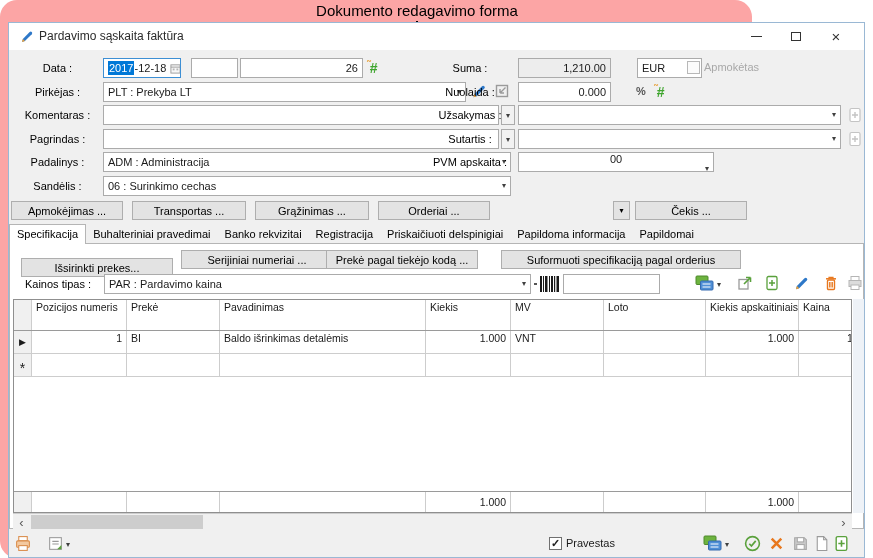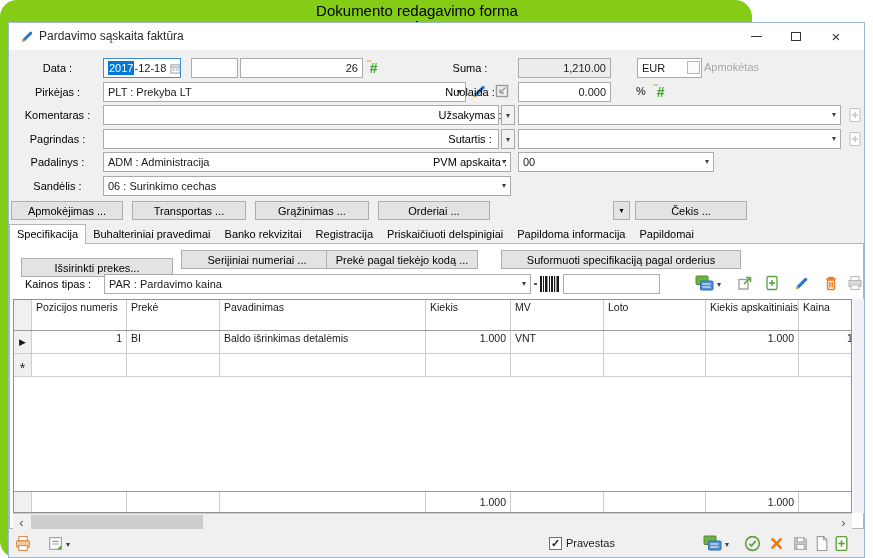--- a/index.html
+++ b/index.html
@@ -1,17 +1,17 @@
 <!DOCTYPE html>
 <html><head>
 <meta charset="utf-8">
 <style>
   * { margin:0; padding:0; box-sizing:border-box; }
   body { width:873px; height:558px; background:#fff; font-family:"Liberation Sans", sans-serif; font-size:11px; color:#1a1a1a; overflow:hidden; }
-  #stage { position:relative; width:752px; height:558px; background:#84cc16;border-radius:17px; }
+  #stage { position:relative; width:752px; height:558px; background:#fca5a5;border-radius:17px; }
   .abs { position:absolute; }
 
   
   .ann-label { position:absolute; left:297px; top:2px; width:240px; text-align:center; font-size:15px; color:#000; }
   .ann-line { position:absolute; left:416px; top:21px; width:2px; height:39px; background:#000; }
   .ann-head { position:absolute; left:410px; top:59px; width:0; height:0; border-left:7px solid transparent; border-right:7px solid transparent; border-top:11px solid #000; }
 
   
   .window { position:absolute; left:8px; top:22px; width:857px; height:536px; background:#f0f0f0; border:1px solid #9ab8d4; }
   .titlebar { position:absolute; left:0; top:0; width:100%; height:27px; background:#fff; }
@@ -192,21 +192,21 @@
     <div class="field" style="left:509px; top:106px; width:323px;">
       <span></span>
       <span class="caret">▾</span>
     </div>
     <svg class="icon" style="left:838px; top:108px;" width="16" height="16" viewBox="0 0 16 16">
       <rect x="3" y="1.5" width="10" height="13" rx="1.5" fill="#fff" stroke="#c4c4c4" stroke-width="1.2"></rect>
       <path d="M8 5 v6 M5 8 h6" stroke="#c4c4c4" stroke-width="1.4"></path>
     </svg>
 
     <div class="lbl" style="left:416px; top:129px; width:90px;">PVM apskaita :</div>
-    <div class="field" style="left:509px; top:129px; width:196px;">
+    <div class="field" style="left:509px; top:129px; width:196px;flex-direction:column;">
       <span>00</span>
       <span class="caret">▾</span>
     </div>
 
     <div class="btn" style="left:2px; top:178px; width:112px;">Apmokėjimas ...</div>
     <div class="btn" style="left:123px; top:178px; width:114px;text-align:center;">Transportas ...</div>
     <div class="btn" style="left:246px; top:178px; width:114px;">Grąžinimas ...</div>
     <div class="btn" style="left:369px; top:178px; width:112px;">Orderiai ...</div>
     <div class="btn" style="left:604px; top:178px; width:17px;">
         <span style="font-size:8px;">▾</span>

